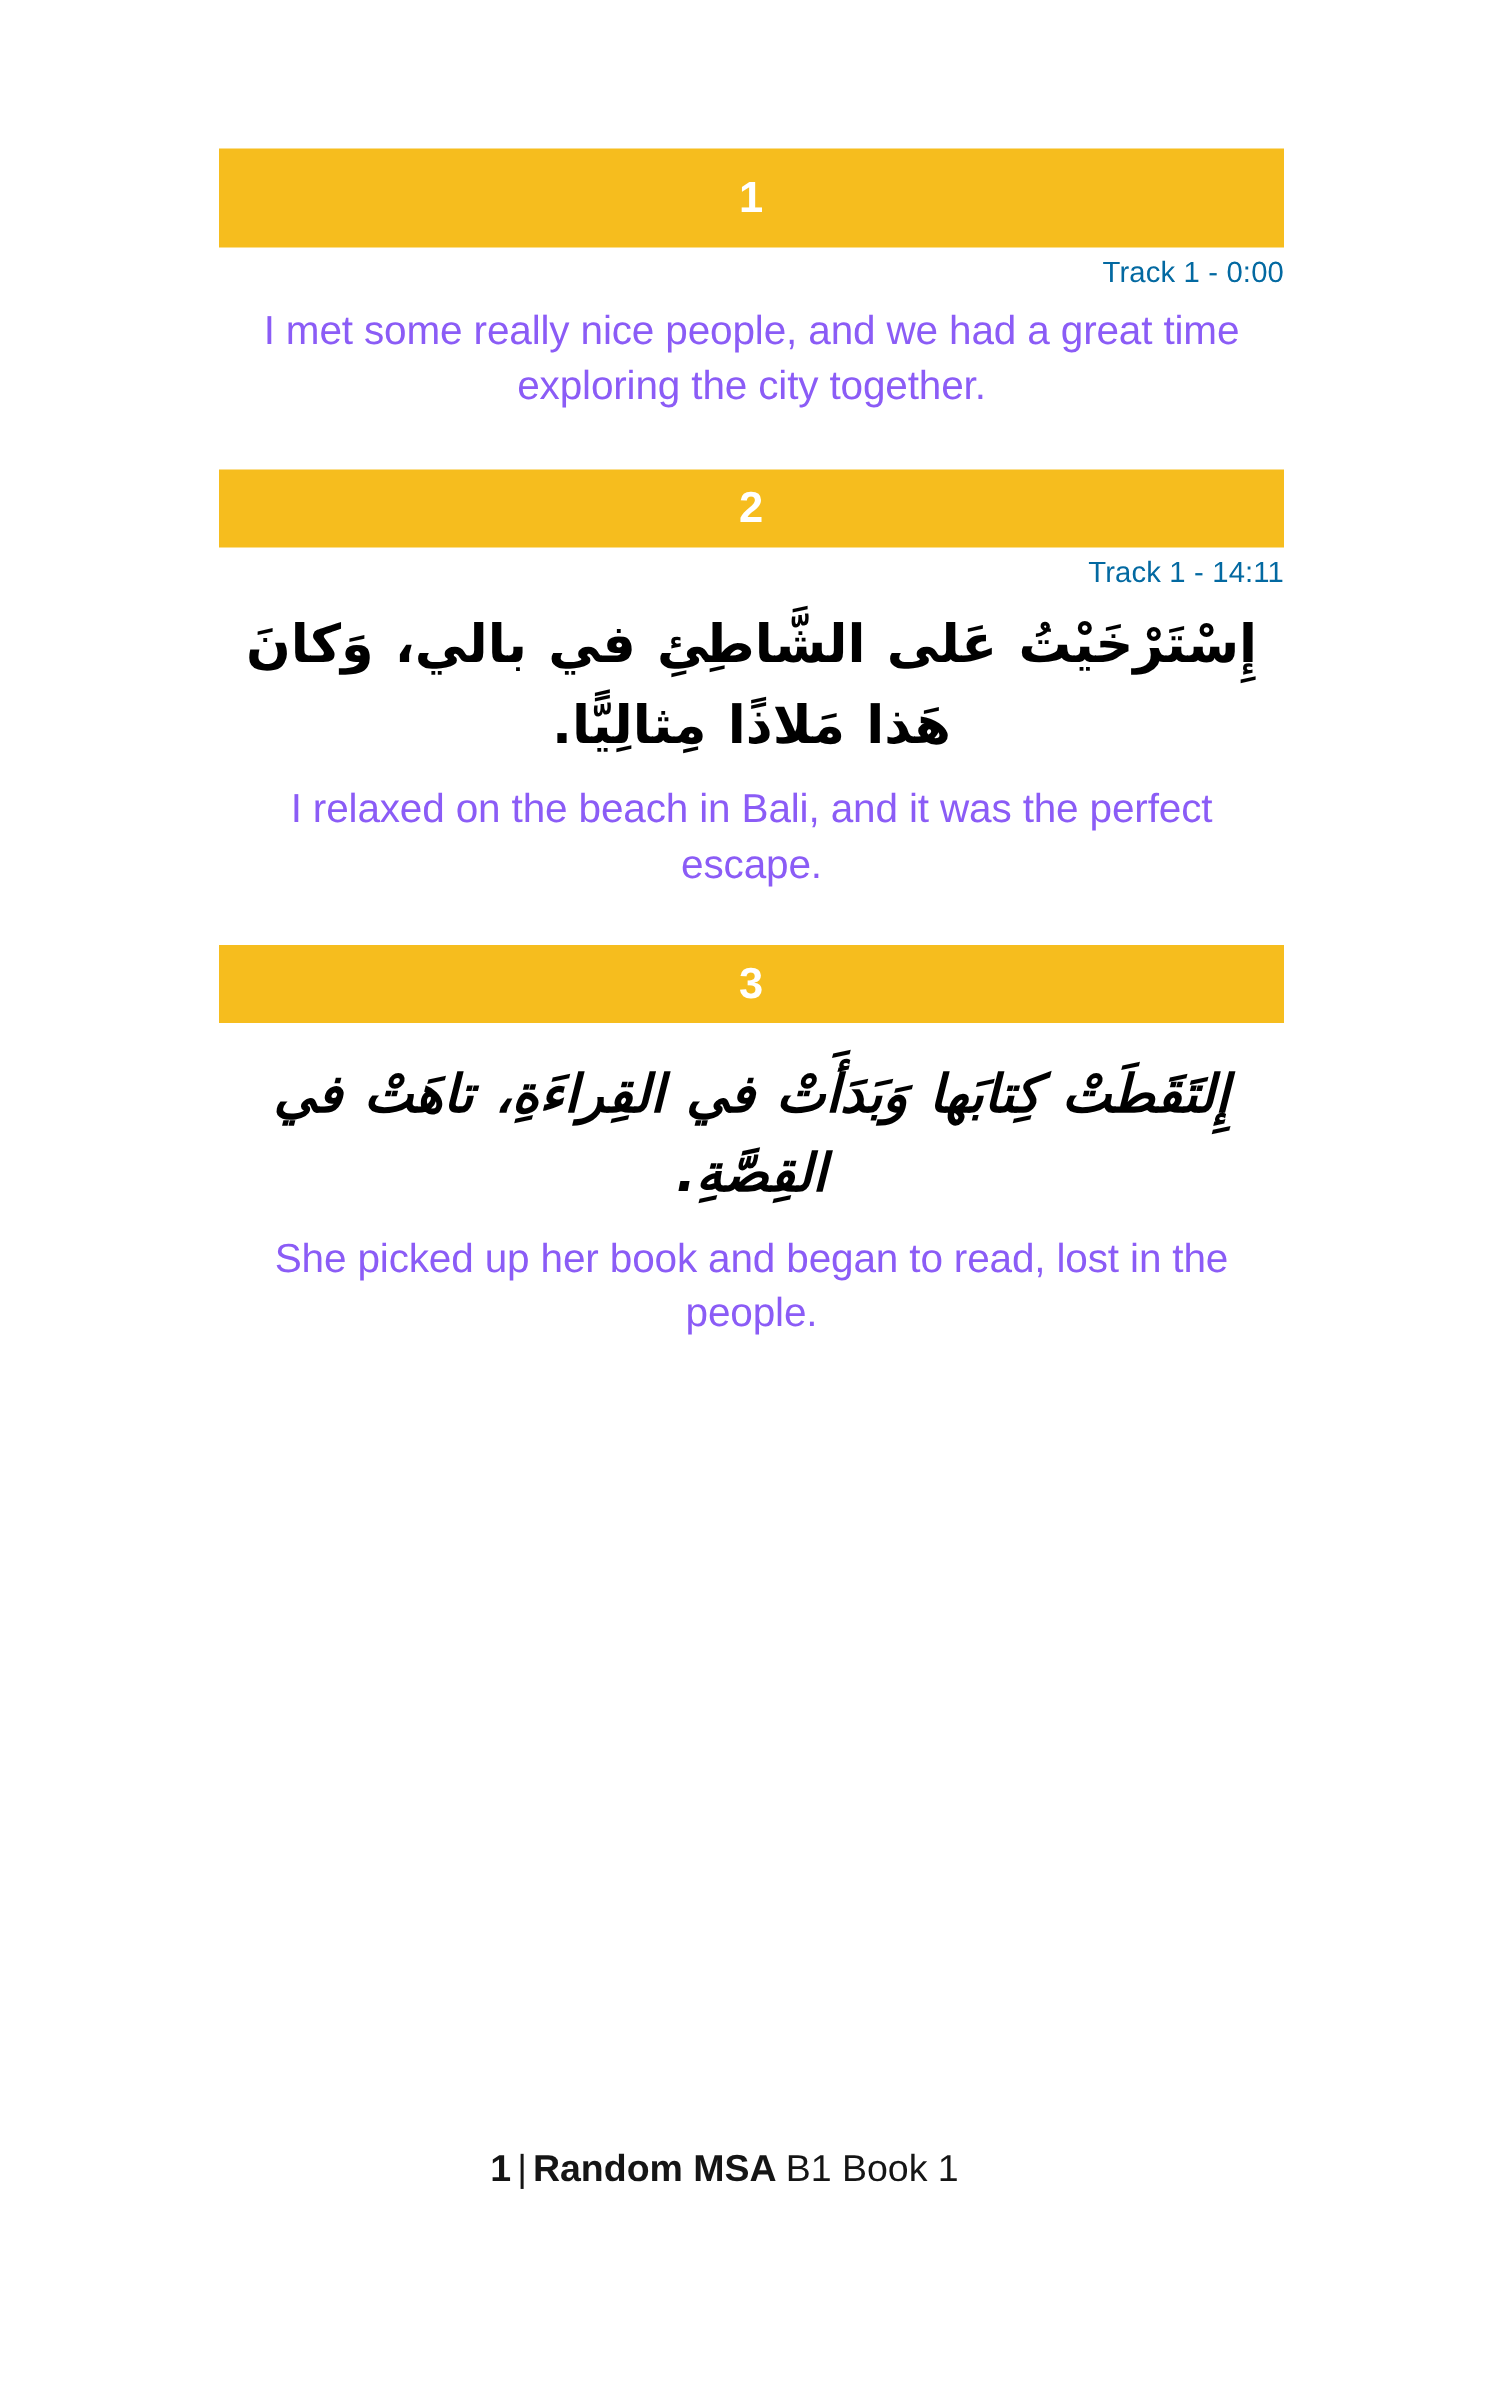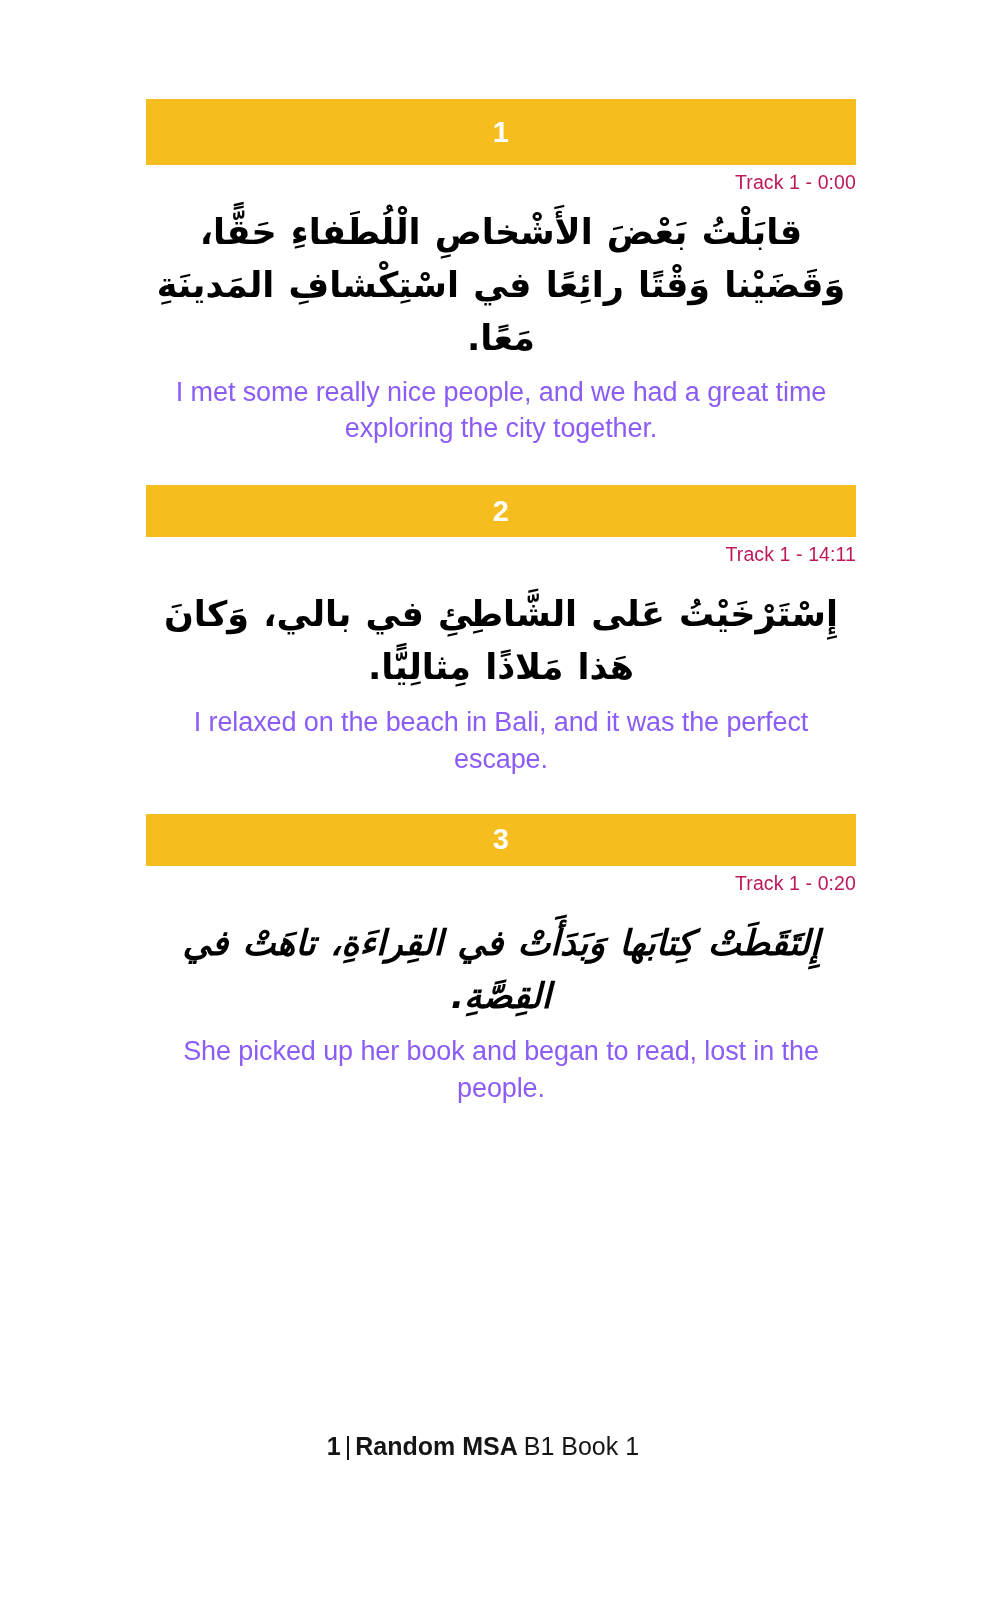--- a/index.html
+++ b/index.html
@@ -58,21 +58,21 @@
   }
 
   .track-row {
     display: flex;
     justify-content: flex-end;
     padding-top: 6px;
   }
 
   .track-label {
     font-size: 19.5px;
-    color: #be185d;
+    color: #0369a1;
     letter-spacing: 0.1px;
     white-space: nowrap;
     text-align: right;
   }
 
   .arabic {
     direction: rtl;
     unicode-bidi: isolate;
     text-align: center;
     font-family: "DejaVu Sans", "Liberation Sans", sans-serif;
@@ -90,21 +90,21 @@
     line-height: 1.36;
     color: #8b5cf6;
     margin-top: 6px;
     letter-spacing: -0.1px;
   }
 
   
   #block-1 .arabic { margin-top: 12px; }
   #block-1 .english { margin-top: 8px; }
   #block-2 { margin-top: 38px; }
-  #block-2 .arabic { margin-top: 22px; }
+  #block-2 .arabic { margin-top: 10px; }
   #block-2 .english { margin-top: 10px; }
   #block-3 { margin-top: 36px; }
   #block-3 .arabic { margin-top: 22px; font-style: italic; }
   #block-3 .english { margin-top: 10px; }
 
   
   .footer {
     position: absolute;
     left: 0;
     top: 1432px;
@@ -135,42 +135,38 @@
 
   <div class="content">
 
     <div class="block" id="block-1">
       <div class="banner">
         <span class="banner-number">1</span>
       </div>
       <div class="track-row">
         <span class="track-label">Track 1 - 0:00</span>
       </div>
-      <div class="arabic">قابَلْتُ بَعْضَ الأَشْخاصِ الْلُطَفاءِ حَقًّا، وَقَضَيْنا وَقْتًا رائِعًا في اسْتِكْشافِ المَدينَةِ مَعًا.</div>
       <div class="english">I met some really nice people, and we had a great time exploring the city together.</div>
     </div>
 
     <div class="block compact" id="block-2">
       <div class="banner">
         <span class="banner-number">2</span>
       </div>
       <div class="track-row">
         <span class="track-label">Track 1 - 14:11</span>
       </div>
       <div class="arabic">إِسْتَرْخَيْتُ عَلى الشَّاطِئِ في بالي، وَكانَ هَذا مَلاذًا مِثالِيًّا.</div>
       <div class="english">I relaxed on the beach in Bali, and it was the perfect escape.</div>
     </div>
 
     <div class="block compact" id="block-3">
       <div class="banner">
         <span class="banner-number">3</span>
       </div>
-      <div class="track-row">
-        <span class="track-label">Track 1 - 0:20</span>
-      </div>
       <div class="arabic">إِلتَقَطَتْ كِتابَها وَبَدَأَتْ في القِراءَةِ، تاهَتْ في القِصَّةِ.</div>
       <div class="english">She picked up her book and began to read, lost in the people.</div>
     </div>
 
   </div>
 
   <div class="footer">
     <span class="page-number">1</span><span class="divider">|</span><span class="book-brand">Random MSA</span><span class="book-level">B1 Book 1</span>
   </div>
 

